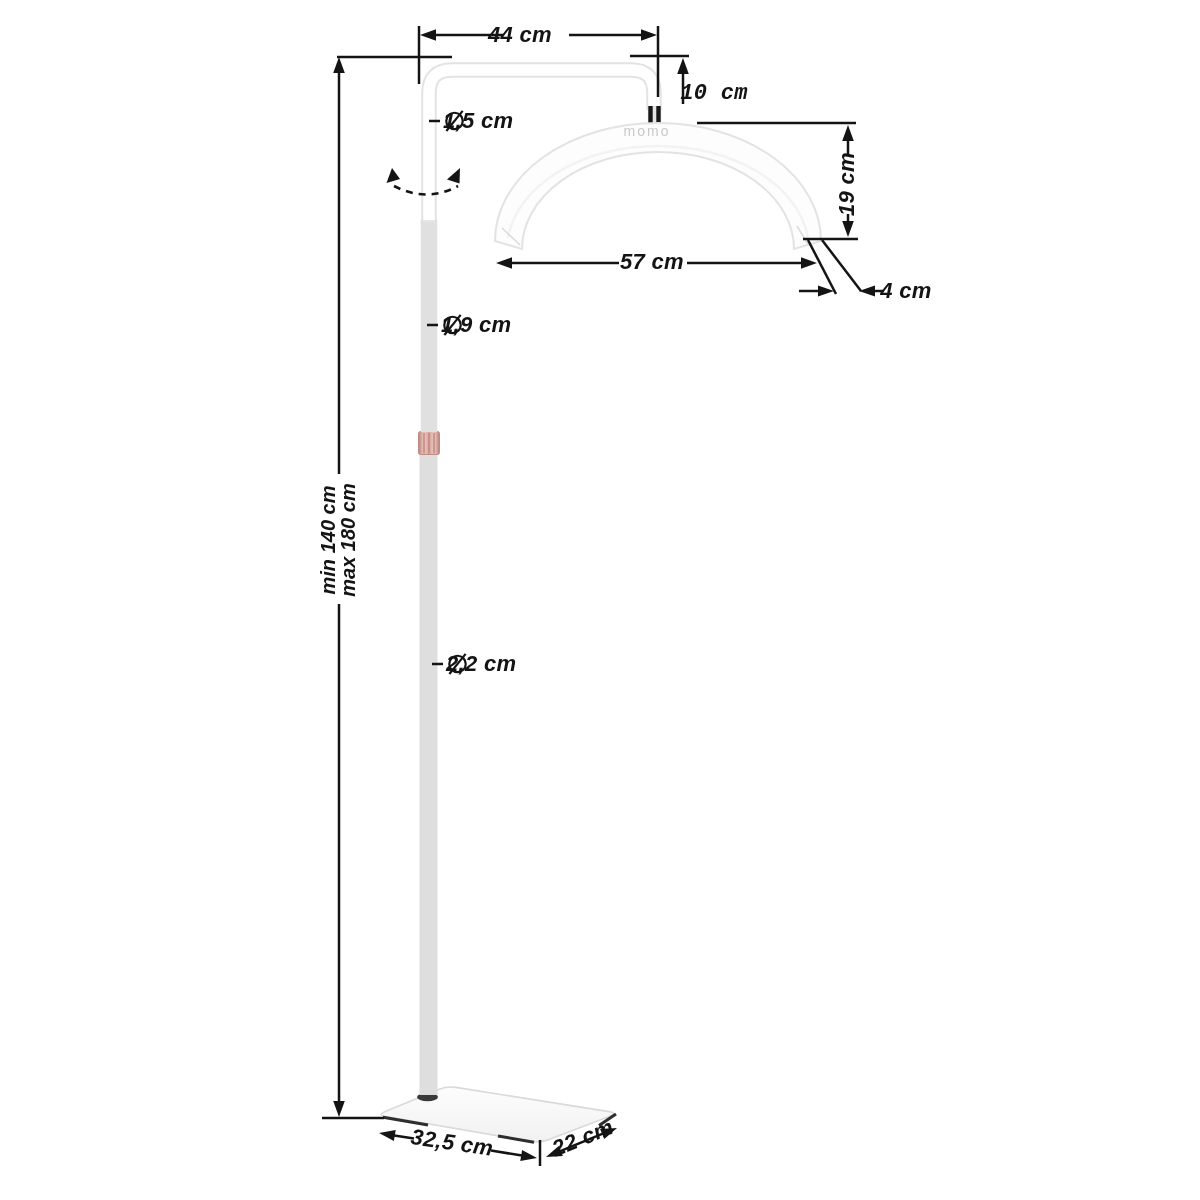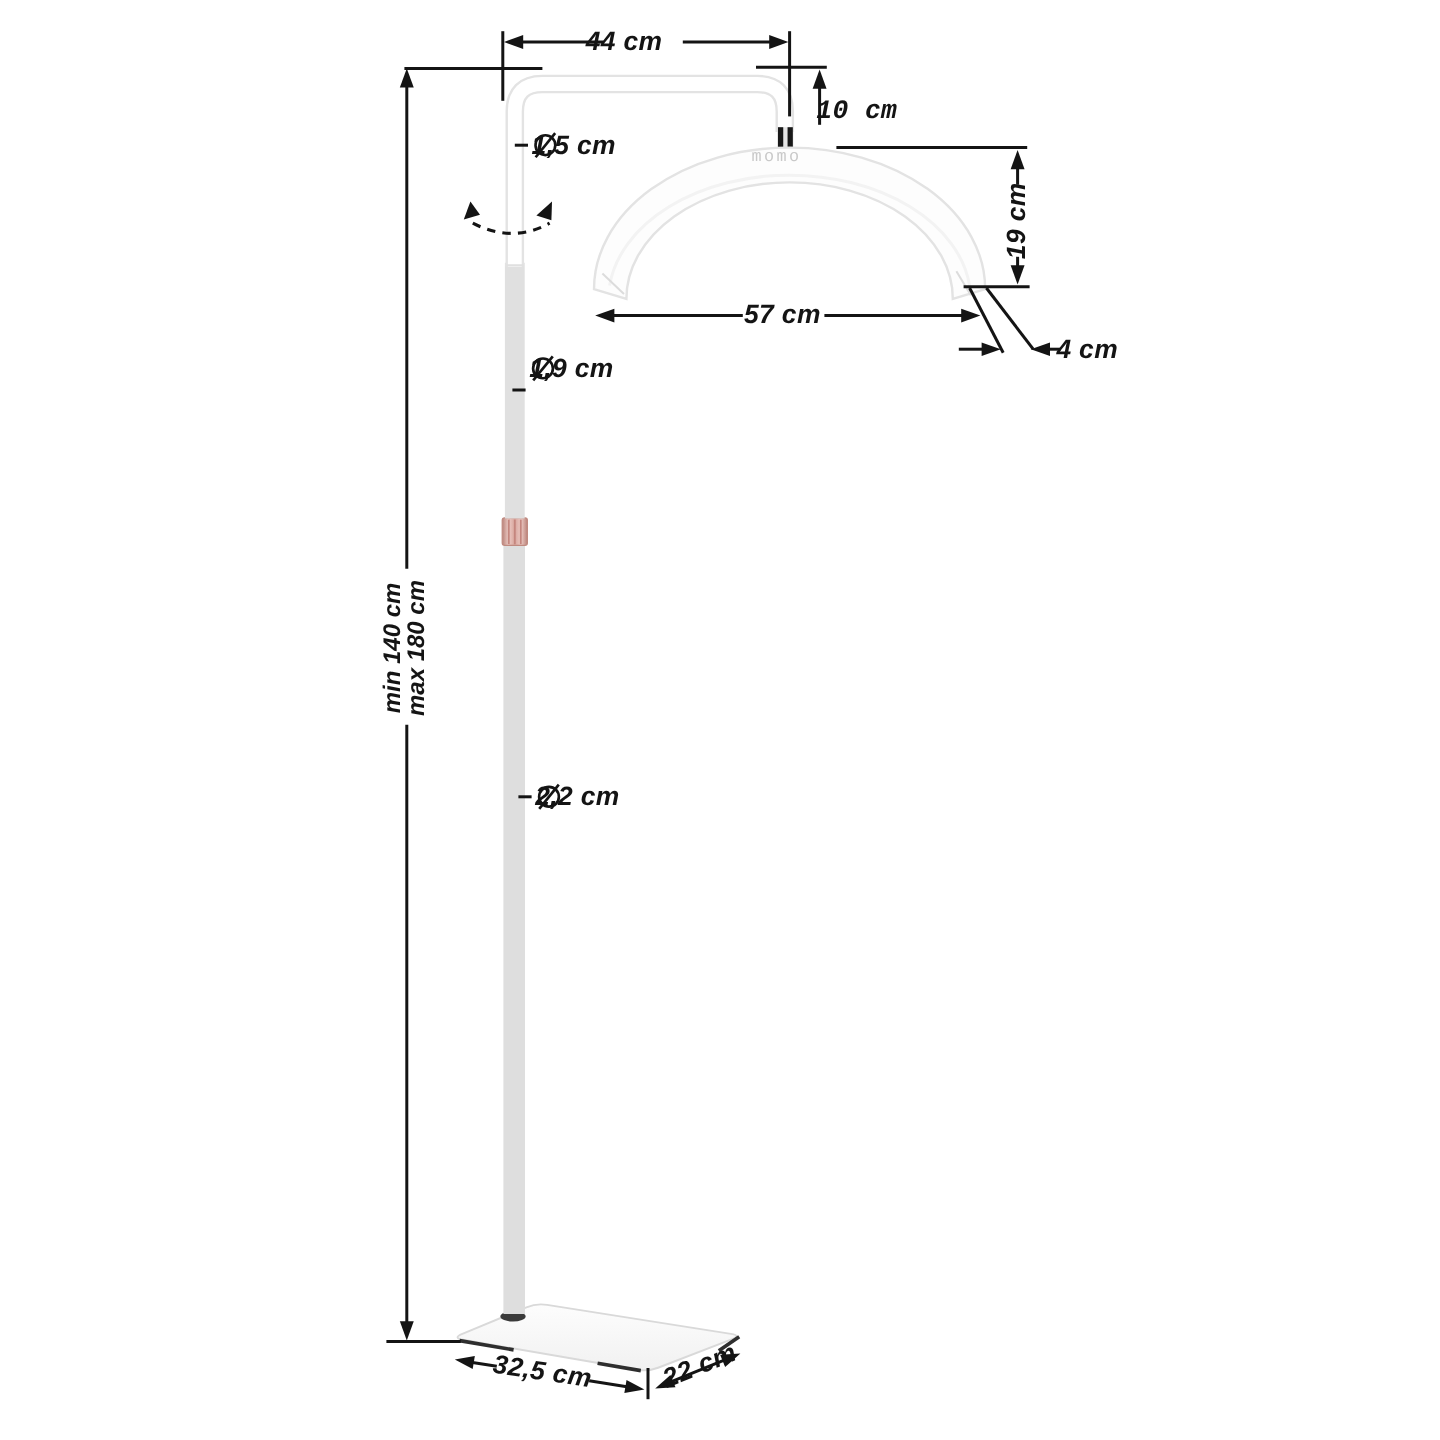--- a/index.html
+++ b/index.html
@@ -160,41 +160,41 @@
     </g>
   </g>
 
   <g>
     <polygon points="392,168 386.5,183 400,179" fill="#141414"></polygon>
     <polygon points="460,168 447,179.5 459.5,183.5" fill="#141414"></polygon>
     <path d="M 394 186 Q 427 203 458 186" fill="none" stroke="#141414" stroke-width="2.6" stroke-dasharray="7 6"></path>
   </g>
 </svg>
 
-<div class="logo" style="left:647px;top:131px;font-family:Liberation Mono, monospace;">momo</div>
+<div class="logo" style="left:647px;top:131px;">momo</div>
 
 <div class="lbl" style="left:520px;top:35px;">44 cm</div>
 
 <div class="lbl" style="left:714px;top:93px;font-family:Liberation Mono, monospace;">10 cm</div>
 
 <div class="dia-lbl" style="left:443px;top:121px;">
   <svg width="23" height="25" viewBox="0 0 24 26">
     <circle cx="12" cy="13.5" r="8.6" fill="none" stroke="#141414" stroke-width="2.3"></circle>
     <line x1="3.5" y1="24" x2="20.5" y2="3" stroke="#141414" stroke-width="2.3"></line>
   </svg>
   <span class="txt">1,5 cm</span>
 </div>
 
 <div class="lbl rot90" style="left:847px;top:184px;">19 cm</div>
 
 <div class="lbl" style="left:652px;top:262px;">57 cm</div>
 
 <div class="lbl" style="left:906px;top:291px;">4 cm</div>
 
-<div class="dia-lbl" style="left:441px;top:307px;align-items:flex-end;">
+<div class="dia-lbl" style="left:441px;top:325px;align-items:flex-end;">
   <svg width="23" height="25" viewBox="0 0 24 26">
     <circle cx="12" cy="13.5" r="8.6" fill="none" stroke="#141414" stroke-width="2.3"></circle>
     <line x1="3.5" y1="24" x2="20.5" y2="3" stroke="#141414" stroke-width="2.3"></line>
   </svg>
   <span class="txt">1,9 cm</span>
 </div>
 
 <div class="minmax" style="left:338px;top:540px;">
   <div>min 140 cm</div>
   <div>max 180 cm</div>

